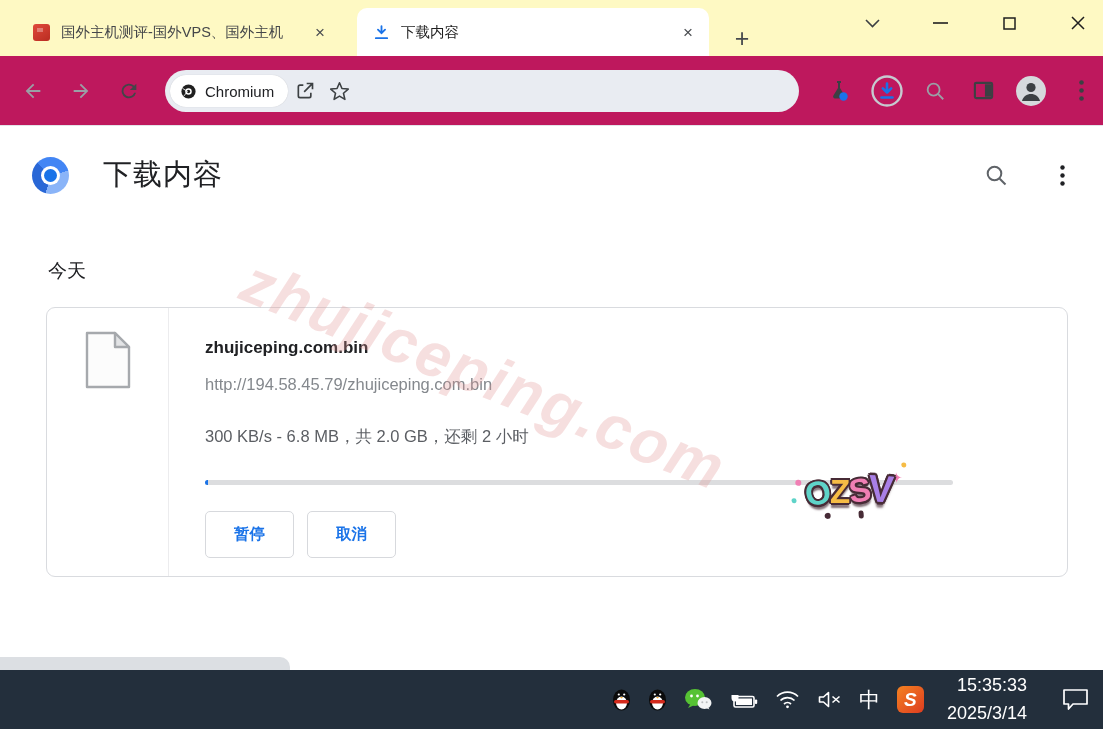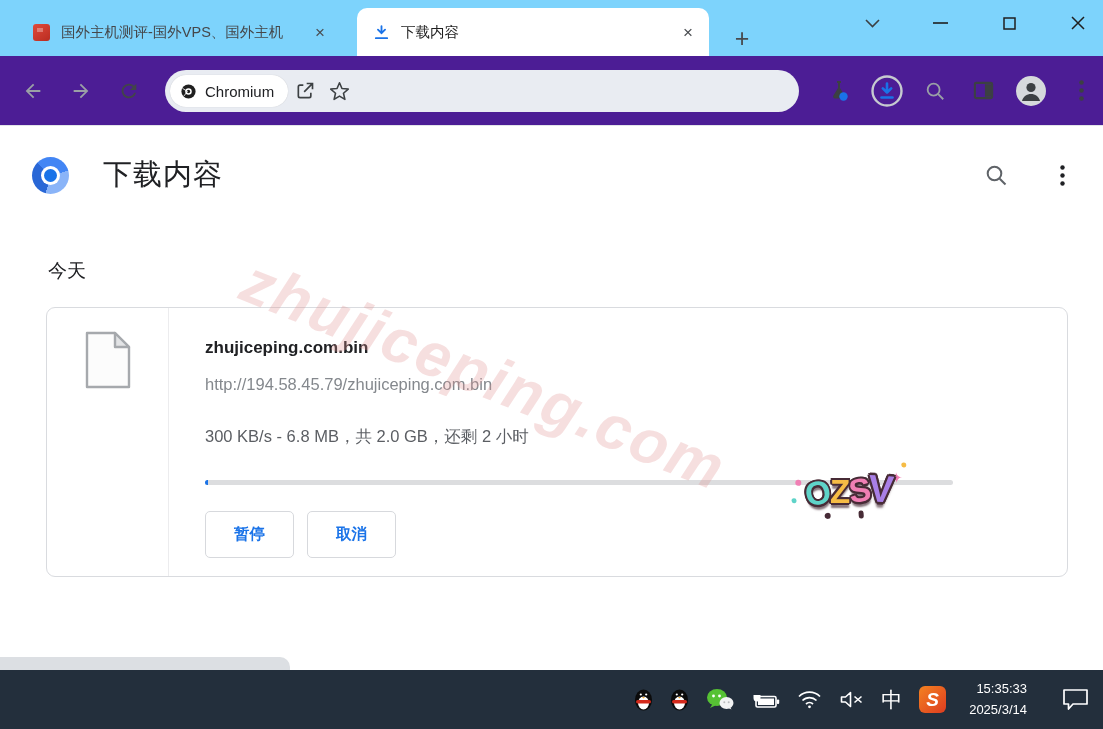--- a/index.html
+++ b/index.html
@@ -1,38 +1,38 @@
 <!DOCTYPE html>
 <html><head>
 <meta charset="utf-8">
 <style>
   * { margin:0; padding:0; box-sizing:border-box; }
   html,body { width:1103px; height:729px; font-family:"Liberation Sans","DejaVu Sans",sans-serif; }
   .screen { position:relative; width:1103px; height:729px; background:#fff; overflow:hidden; }
 
   
-  .tabstrip { position:absolute; left:0; top:0; width:1103px; height:56px; background:#7dd3fc; }
+  .tabstrip { position:absolute; left:0; top:0; width:1103px; height:56px; background:#fef9c3; }
   .tab { position:absolute; top:8px; height:48px; display:flex; align-items:center; }
   .tab-inactive { left:18px; width:334px; padding:0 8px 0 15px; }
   .tab-inactive .tab-title { color:#45474a; font-size:14.5px; white-space:nowrap; overflow:hidden; width:248px;
       -webkit-mask-image:linear-gradient(90deg,#000 88%,transparent); mask-image:linear-gradient(90deg,#000 88%,transparent); }
   .tab-active { left:357px; width:352px; background:#fff; border-radius:10px 10px 0 0; padding:0 10px 0 16px; }
   .tab-active .tab-title { color:#1f1f1f; font-size:14.5px; flex:1; }
   .favicon { width:17px; height:17px; margin-right:11px; flex:none; }
   .seal-ico { background:linear-gradient(145deg,#e04a3a,#b92c21); border-radius:3px; position:relative; }
   .seal-ico::after { content:""; position:absolute; left:4px; top:4px; right:4px; bottom:4px;
       background:linear-gradient(#fff6 45%,transparent 45%) left/6px 100% no-repeat; opacity:.8; }
   .tab-close { width:22px; height:22px; border-radius:50%; display:flex; align-items:center; justify-content:center;
       color:#4a4d51; font-size:17px; line-height:1; cursor:pointer; flex:none; }
   .newtab { position:absolute; left:727px; top:23px; width:30px; height:30px; border-radius:50%;
       color:#474a4e; font-size:25px; display:flex; align-items:center; justify-content:center; cursor:pointer; }
   .caption-btn { position:absolute; top:8px; width:30px; height:30px; display:flex; align-items:center; justify-content:center; cursor:pointer; }
 
   
-  .toolbar { position:absolute; left:0; top:56px; width:1103px; height:70px; background:#4c1d95;
+  .toolbar { position:absolute; left:0; top:56px; width:1103px; height:70px; background:#be185d;
       border-bottom:1px solid #e2e4e8; display:flex; align-items:center; }
   .nav-btn { width:34px; height:34px; display:flex; align-items:center; justify-content:center; flex:none; cursor:pointer; }
   .omnibox { position:absolute; left:165px; top:14px; width:634px; height:42px; background:#e9ecf2;
       border-radius:21px; display:flex; align-items:center; padding:0 6px 0 5px; }
   .chip { height:32px; background:#fff; border-radius:16px; display:flex; align-items:center;
       padding:0 14px 0 10px; box-shadow:0 0 1px #0003; flex:none; }
   .chip-label { font-size:15px; color:#202124; margin-left:8px; }
   .url-text { font-size:17.5px; color:#202124; margin-left:20px; flex:1; white-space:nowrap; overflow:hidden; }
   .box-ico { width:34px; height:34px; display:flex; align-items:center; justify-content:center; flex:none; cursor:pointer; }
 
@@ -80,21 +80,21 @@
   .stk-dot { position:absolute; border-radius:50%; }
 
   
   .shelf { position:absolute; left:0; top:657px; width:290px; height:14px; background:#dcdfe3; border-top-right-radius:10px; }
   .taskbar { position:absolute; left:0; top:670px; width:1103px; height:59px; background:#232f3c;
       display:flex; align-items:center; justify-content:flex-end; padding-right:14px; gap:17px; color:#fff; }
   .tray-ico { display:flex; align-items:center; justify-content:center; cursor:pointer; }
   .ime { font-size:21px; color:#fff; }
   .sogou { width:27px; height:27px; border-radius:6px; background:linear-gradient(135deg,#f48221,#dd3c20);
       display:flex; align-items:center; justify-content:center; color:#fff; font-weight:bold; font-style:italic; font-size:19px; }
-  .clock { text-align:right; font-size:13px; line-height:1.55; margin:0 6px; cursor:default; }
+  .clock { text-align:right; font-size:18px; line-height:1.55; margin:0 6px; cursor:default; }
 </style>
 </head>
 <body>
 
 <div class="screen">
 
   <div class="tabstrip">
     <div class="tab tab-inactive">
       <div class="favicon seal-ico"></div>
       <div class="tab-title">国外主机测评-国外VPS、国外主机</div>

